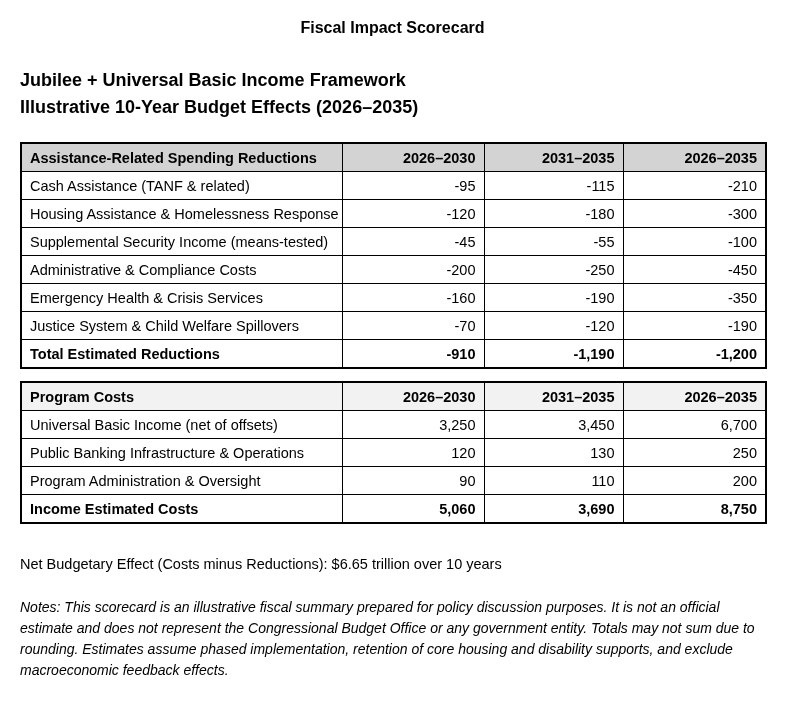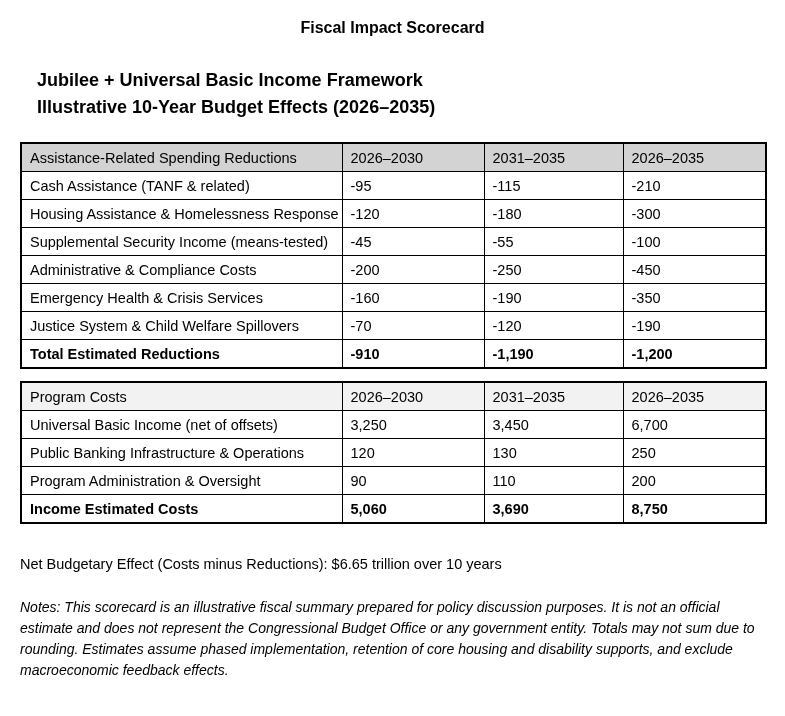--- a/index.html
+++ b/index.html
@@ -17,43 +17,42 @@
     font-size: 16px;
     line-height: 28px;
     margin: 6px 0 0 0;
   }
 
   .subtitle {
     margin-top: 25px;
     font-weight: bold;
     font-size: 18px;
     line-height: 27px;
-    margin-left: 17px;
   }
 
   table.scorecard {
     border-collapse: collapse;
     width: 745px;
     table-layout: fixed;
     font-size: 14.5px;
     border: 2px solid #000;
   }
   table.t1 { margin-top: 21px; }
   table.t2 { margin-top: 12px; }
 
   table.scorecard th, table.scorecard td {
     border: 1px solid #000;
     padding: 4px 8px;
     height: 19px;
     text-align: left;
     white-space: nowrap;
     overflow: visible;
   }
-  table.scorecard th { font-weight: normal; }
-  table.scorecard .num { }
+  table.scorecard th { font-weight: bold; }
+  table.scorecard .num { text-align: right; }
   table.scorecard tr.total td { font-weight: bold; }
 
   .net-effect {
     margin-top: 32px;
     font-size: 14.5px;
   }
 
   .notes {
     margin-top: 25px;
     font-size: 14px;

